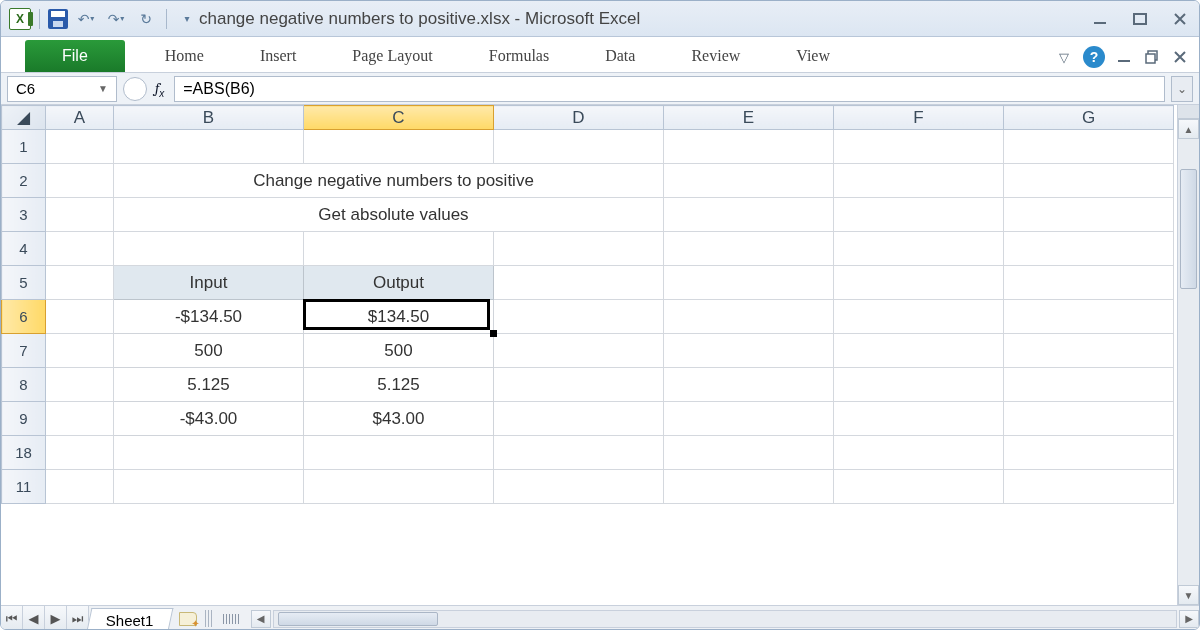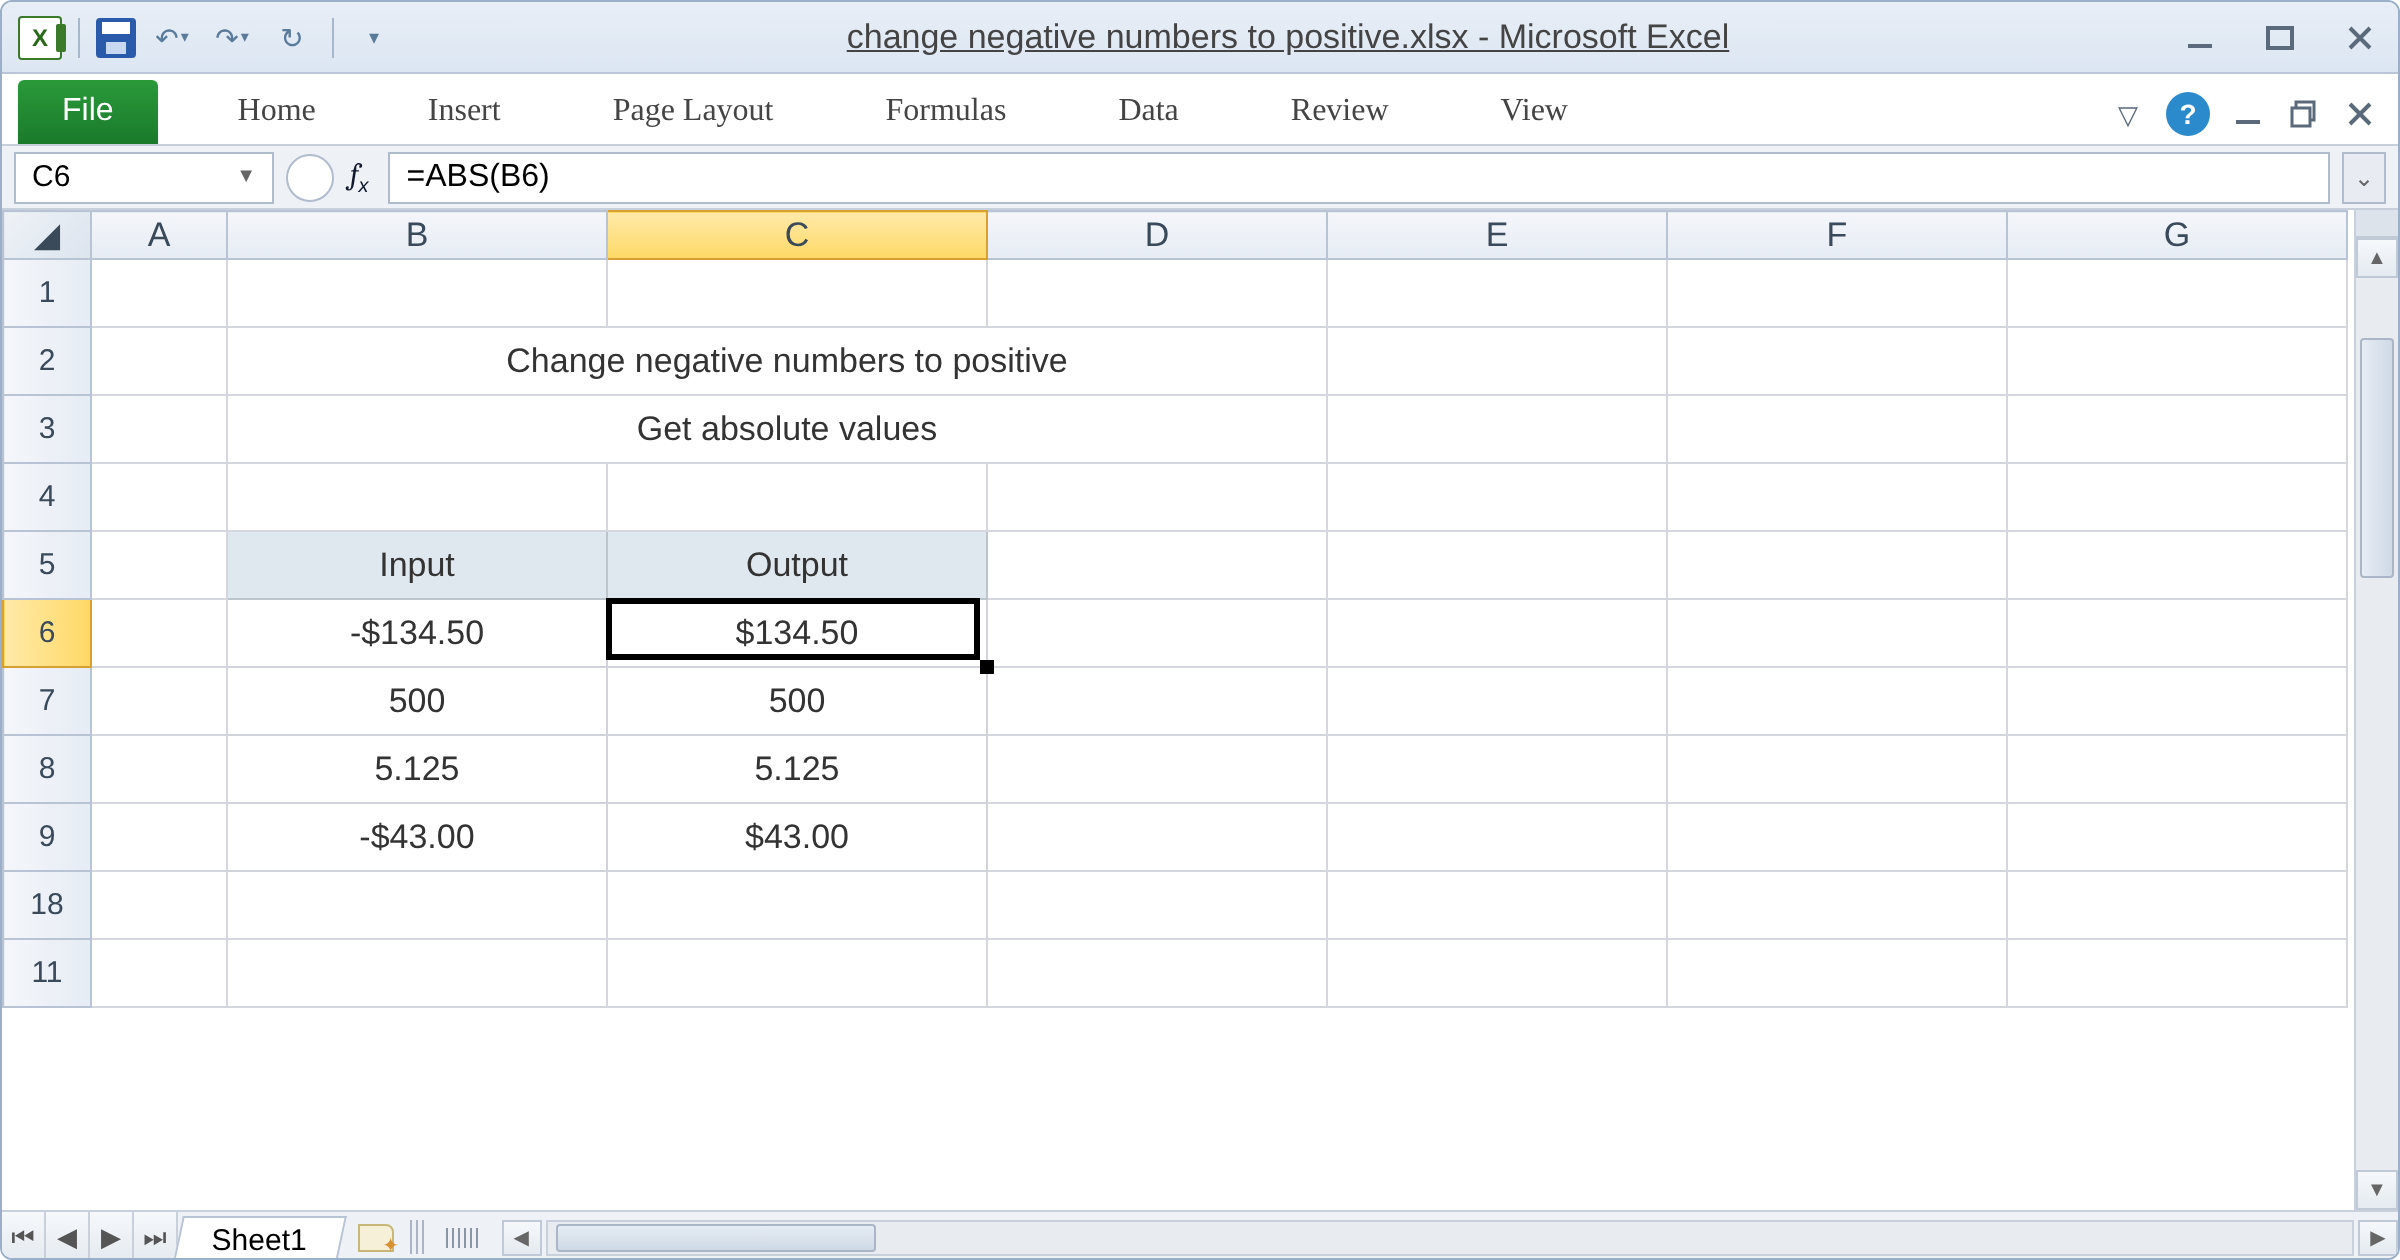--- a/index.html
+++ b/index.html
@@ -8,36 +8,36 @@
   
   .titlebar { height: 36px; background: linear-gradient(#e8eef6, #dce6f2); display: flex; align-items: center; padding: 0 8px; border-bottom: 1px solid #b8c6d8; }
   .qat { display: flex; align-items: center; gap: 6px; }
   .excel-icon { width: 22px; height: 22px; background: #fff; border: 1px solid #3a7a2a; display: flex; align-items: center; justify-content: center; font-size: 12px; font-weight: bold; color: #2a6a1a; border-radius: 2px; position:relative;}
   .excel-icon::after{content:"";position:absolute;left:18px;top:3px;width:5px;height:14px;background:#3a7a2a;border-radius:1px;}
   .save-icon { width: 20px; height: 20px; background: #2a5aaa; border-radius: 2px; position: relative; }
   .save-icon::before { content:""; position:absolute; top:2px; left:3px; width:14px; height:6px; background:#fff;}
   .save-icon::after { content:""; position:absolute; bottom:2px; left:5px; width:10px; height:6px; background:#c8d8f0;}
   .qat-btn { width: 24px; height: 24px; display: flex; align-items: center; justify-content: center; color: #5a7a9a; font-size: 14px; cursor: pointer; }
   .qat-sep { width:1px; height:20px; background:#a8b8cc; margin:0 2px;}
-  .title-text { flex:1; text-align:center; font-size: 17px; color: #444; text-decoration: underline; }
+  .title-text { flex:1; font-size: 17px; color: #444; }
   .win-controls { display:flex; gap:18px; }
   .win-btn { width:22px; height:22px; display:flex; align-items:center; justify-content:center; color:#5a6a7a; border:1px solid transparent; border-radius:3px; cursor:pointer;}
   .win-btn svg { width:14px; height:14px; }
   
   
   .ribbon { height: 36px; background: #fff; border-bottom: 1px solid #c8d0dc; display:flex; align-items:flex-end; padding-left:8px; position:relative;}
-  .file-tab { background:#208a3c; background:linear-gradient(#2a9a3a,#1a7a2a); color:#fff; padding:7px 22px; font-size:16px; border-radius:3px 3px 0 0; margin-right:20px; cursor:pointer;}
+  .file-tab { background:#208a3c; background:linear-gradient(#2a9a3a,#1a7a2a); color:#fff; padding:7px 37px; font-size:16px; border-radius:3px 3px 0 0; margin-right:20px; cursor:pointer;margin-left:16px;}
   .rtab { padding:7px 20px; font-size:16px; color:#444; cursor:pointer; margin-right:16px;font-family:Liberation Serif, serif;}
   .ribbon-right { position:absolute; right:10px; bottom:4px; display:flex; align-items:center; gap:10px;}
   .help-icon { width:22px; height:22px; background:#2a8acc; border-radius:50%; color:#fff; display:flex; align-items:center; justify-content:center; font-size:14px; font-weight:bold; cursor:pointer;}
   .mini-btn { width:18px; height:18px; display:flex; align-items:center; justify-content:center; color:#5a6a7a; font-size:13px; cursor:pointer;}
   
   
   .formula-bar { height: 32px; border-bottom:1px solid #c8d0dc; display:flex; align-items:center; background:#eef2f7; padding:3px 6px; gap:6px;}
-  .name-box { width:130px; height:26px; background:#fff; border:1px solid #b0bccc; display:flex; align-items:center; padding:0 8px; font-size:15px; position:relative;}
+  .name-box { width:110px; height:26px; background:#fff; border:1px solid #b0bccc; display:flex; align-items:center; padding:0 8px; font-size:15px; position:relative;}
   .name-box-dd { margin-left:auto; color:#666; font-size:10px;}
   .fx-area { display:flex; align-items:center; gap:4px; height:26px;}
   .fx-btn { width:24px; height:24px; background:#fff; border:1px solid #b0bccc; border-radius:50%; cursor:pointer;}
   .fx-label { font-style:italic; font-size:15px; color:#0f172a; margin:0 4px; font-family:"Cambria",serif;}
   .fx-label sub{font-size:10px;}
   .formula-input { flex:1; height:26px; background:#fff; border:1px solid #b0bccc; padding:0 8px; font-size:16px; display:flex; align-items:center;}
   .fb-expand { width:22px; height:26px; background:#e8ecf2; border:1px solid #b0bccc; display:flex; align-items:center; justify-content:center; font-size:12px; color:#666; cursor:pointer;}
   
   
   .grid-wrap { position:relative; height: calc(630px - 36px - 36px - 32px - 26px); display:flex; }

